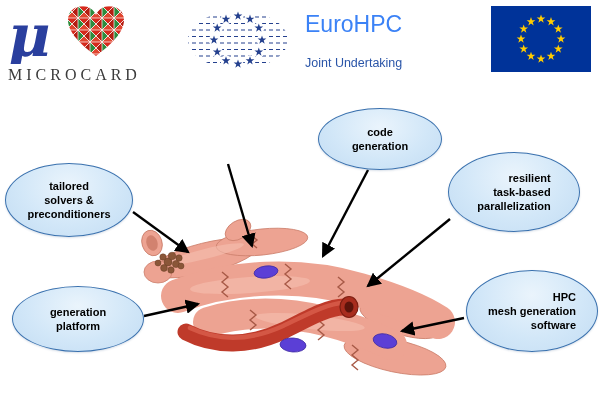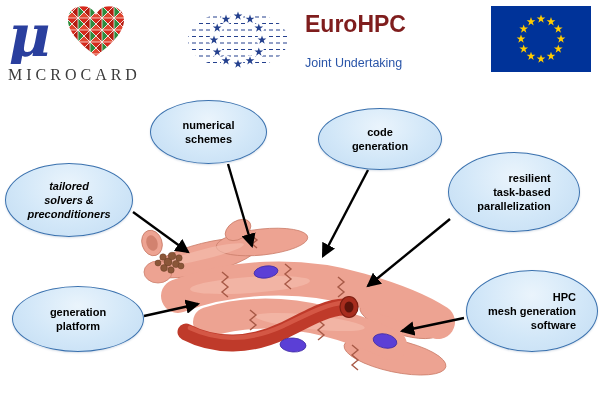--- a/index.html
+++ b/index.html
@@ -8,37 +8,37 @@
     background:#ffffff;font-family:"Liberation Sans", sans-serif;
   }
   
   .logo-microcard{position:absolute;left:8px;top:4px;width:138px;}
   .microcard-brand{
     margin-top:-2px;font-size:16px;letter-spacing:4px;color:#3b3b3b;
     font-family:Liberation Serif, serif;
   }
   .logo-eurohpc{position:absolute;left:183px;top:6px;display:flex;align-items:center;gap:10px;}
   .eurohpc-text{display:flex;flex-direction:column;line-height:1.05;}
-  .eurohpc-name{font-size:23px;font-weight:bold;color:#7f1d1d;}
+  .eurohpc-name{font-size:23px;font-weight:normal;color:#3b82f6;}
   .eurohpc-sub{font-size:12.5px;color:#2a55a8;margin-top:21px;}
   .eu-flag{position:absolute;left:491px;top:6px;width:100px;height:66px;}
   
   .overlay{position:absolute;left:0;top:0;width:600px;height:401px;pointer-events:none;}
   .bubble{
     position:absolute;border-radius:50%;
     background:radial-gradient(ellipse at 50% 30%, #eaf4fc 0%, #d2e7f8 55%, #c2dcf3 100%);
     border:1.4px solid #3a71ae;
     display:flex;align-items:center;justify-content:center;text-align:center;
     font-weight:bold;font-size:11px;line-height:1.3;color:#000;
     box-shadow:0 1px 2px rgba(40,80,130,.18);
   }
   .bubble span{white-space:pre-line;}
   .b-numerical{left:150px;top:100px;width:115px;height:62px;}
   .b-codegen{left:318px;top:108px;width:122px;height:60px;}
-  .b-tailored{left:5px;top:163px;width:126px;height:72px;font-style:italic;}
+  .b-tailored{left:5px;top:163px;width:126px;height:72px;}
   .b-resilient{left:448px;top:152px;width:130px;height:78px;text-align:right;}
   .b-devplatform{left:12px;top:286px;width:130px;height:64px;}
   .b-hpcmesh{left:466px;top:270px;width:130px;height:80px;text-align:right;}
 </style>
 </head>
 <body>
 
 <div id="screen">
 
   <div class="logo-microcard">
@@ -205,24 +205,20 @@
     <g stroke="#000000" stroke-width="2.4" marker-end="url(#arrowhead)">
       <line x1="228" y1="164" x2="252" y2="246"></line>
       <line x1="368" y1="170" x2="323" y2="256"></line>
       <line x1="133" y1="212" x2="188" y2="252"></line>
       <line x1="450" y1="219" x2="368" y2="286"></line>
       <line x1="144" y1="316" x2="198" y2="304"></line>
       <line x1="464" y1="318" x2="402" y2="331"></line>
     </g>
   </svg>
 
-  <div class="bubble b-numerical">
-    <span>numerical
-schemes</span>
-  </div>
   <div class="bubble b-codegen">
     <span>code
 generation</span>
   </div>
   <div class="bubble b-tailored">
     <span>tailored
 solvers &amp;
 preconditioners</span>
   </div>
   <div class="bubble b-resilient">

